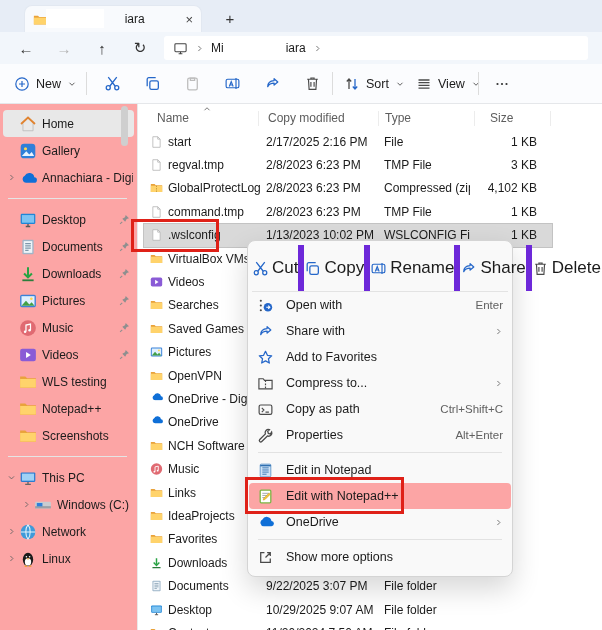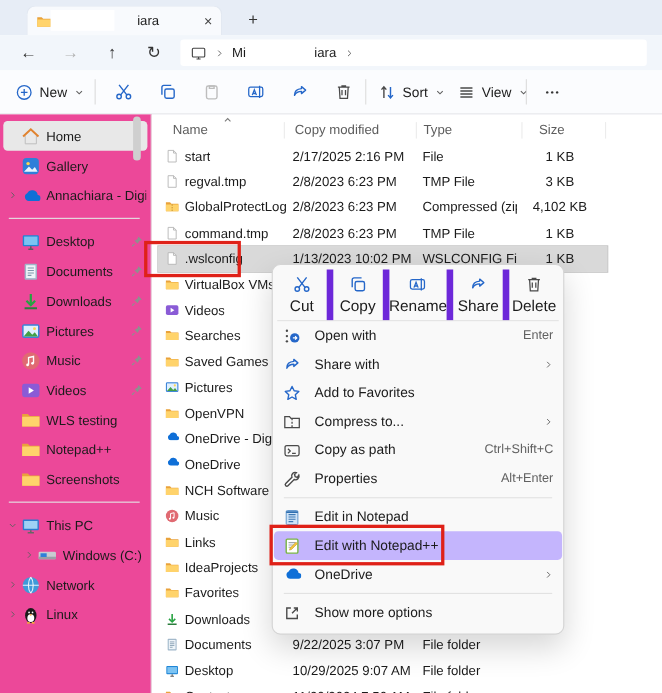--- a/index.html
+++ b/index.html
@@ -28,21 +28,21 @@
          display:flex;align-items:center;gap:7px;padding:0 9px;box-sizing:border-box;font-size:12px}
   .crumb-gap{width:48px;height:18px;background:#fff}
 
   
   .toolbar{left:0;top:64px;width:602px;height:39px;background:#fbfcfe;border-bottom:1px solid #e5e7ea}
   .tb-group{position:absolute;top:0;height:39px;display:flex;align-items:center;gap:6px;font-size:12.5px}
   .tb-btn{position:absolute;top:4px;height:31px;width:32px;display:flex;align-items:center;justify-content:center}
   .tb-div{position:absolute;top:8px;width:1px;height:23px;background:#dcdcdc}
 
   
-  .sidebar{left:0;top:104px;width:138px;height:526px;background:#ec4899;border-right:1px solid #e9e9e9;
+  .sidebar{left:0;top:104px;width:138px;height:526px;background:#fca5a5;border-right:1px solid #e9e9e9;
            box-sizing:border-box;padding-top:6px;overflow:hidden}
   .sb-item{height:27px;display:flex;align-items:center;margin:0 3px;border-radius:4px;padding:0 1px}
   .sb-item.sel{background:#e8e8e8}
   .sb-chev{width:15px;display:flex;justify-content:center}
   .sb-ic{width:18px;height:16px;display:flex;align-items:center}
   .sb-label{font-size:12px;margin-left:5px;flex:1;white-space:nowrap;overflow:hidden}
   .sb-pin{width:13px;margin-right:2px}
   .sb-div{height:1px;background:#e5e5e5;margin:7px 10px 7px 8px}
   .sb-ind{margin-left:18px}
   .sb-thumb{left:121px;top:106px;width:7px;height:40px;background:#cfcfcf;border-radius:4px}
@@ -52,34 +52,34 @@
   .lh{position:absolute;top:7px;font-size:12px;color:#5d5d5d}
   .lh-sep{position:absolute;top:7px;width:1px;height:15px;background:#ececec}
   .sortchev{position:absolute;left:72px;top:0}
   .rows{left:130px;top:130px;width:472px;height:500px;overflow:hidden}
   .f-row{position:relative;height:23.4px;font-size:12px}
   .f-row>span{position:absolute;top:50%;transform:translateY(-50%);z-index:1;white-space:nowrap}
   .f-ic{left:20px;width:13px;height:13px}
   .f-name{left:38px;max-width:92px;overflow:hidden}
   .f-date{left:136px}
   .f-type{left:254px;max-width:86px;overflow:hidden}
-  .f-size{left:340px;width:78px;text-align:center}
+  .f-size{left:329px;width:78px;text-align:right}
   .f-row.sel::before{content:"";position:absolute;left:14px;right:50px;top:0;bottom:0;
        background:#d9d9d9;outline:1px solid #c3c3c3;z-index:0}
 
   
   .menu{left:247px;top:240px;width:266px;background:#f9f9f9;border:1px solid #d4d4d4;border-radius:8px;
         box-shadow:0 12px 28px rgba(0,0,0,.16);padding:4px 0 6px;z-index:40;box-sizing:border-box}
   .qa-bar{display:flex;height:46px;margin:0 4px;border-bottom:1px solid #e3e3e3}
-  .qa{flex:1;display:flex;flex-direction:column;align-items:center;justify-content:center;gap:3px;
-      font-size:14px;color:#1b1b1b}
+  .qa{flex:1;display:flex;flex-direction:row;align-items:center;justify-content:center;gap:3px;
+      font-size:17px;color:#1b1b1b}
   .qa+.qa{border-left:6px solid #6d28d9}
   .m-item{height:26px;display:flex;align-items:center;margin:0 1px;padding:0 8px;border-radius:4px;
           font-size:12.5px}
-  .m-item.hl{background:#c4b5fd}
+  .m-item.hl{background:#fca5a5}
   .m-ic{width:17px;height:16px;margin-right:12px;display:flex;align-items:center}
   .m-label{flex:1;white-space:nowrap}
   .m-sc{font-size:11.5px;color:#616161}
   .m-sep{height:1px;background:#e2e2e2;margin:4px 10px}
 
   
   .rbox{border:3px solid #df2118;z-index:60;pointer-events:none}
   #rb1{left:131px;top:219px;width:82px;height:27px}
   #rb2{left:245px;top:477px;width:153px;height:31px}
 </style>

